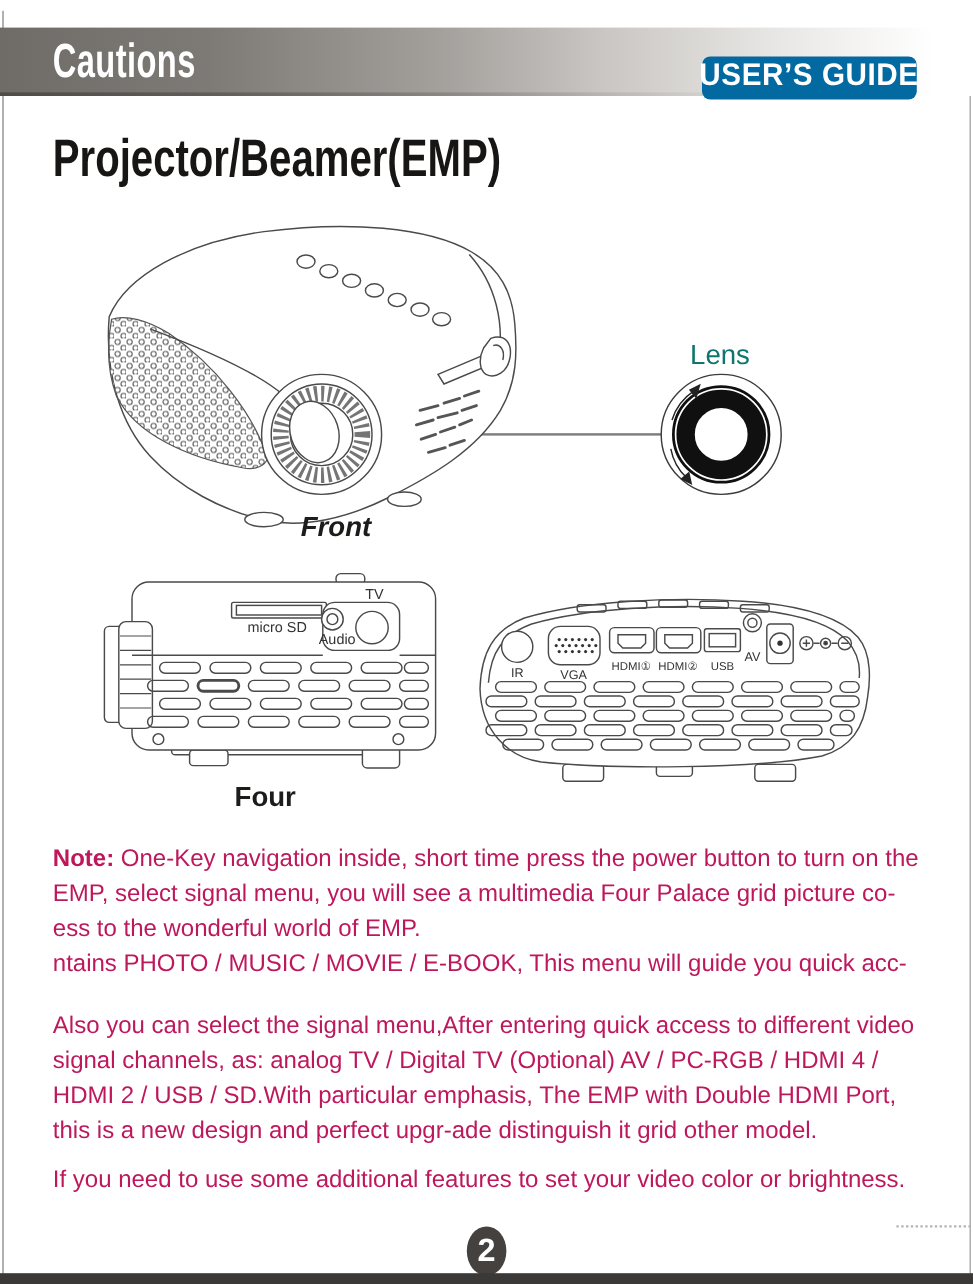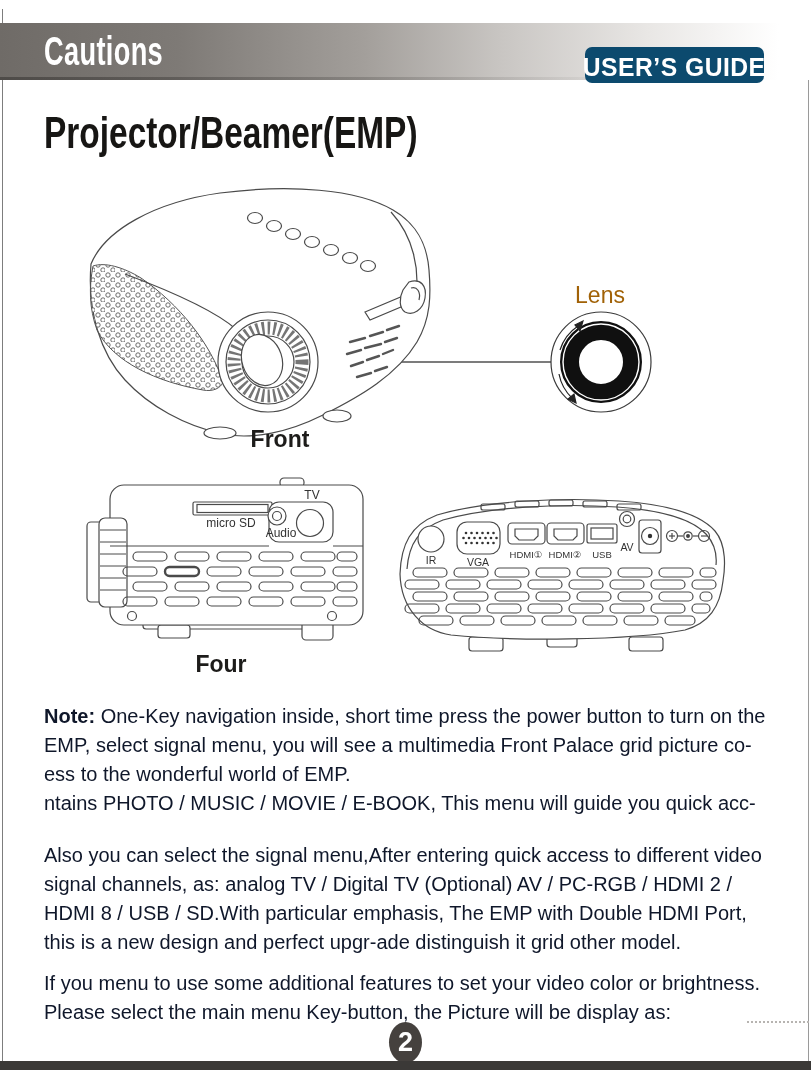--- a/index.html
+++ b/index.html
@@ -9,37 +9,37 @@
   
   .edge-left{left:2px;top:9px;width:1px;height:1053px;background:#7d7d7d;}
   .edge-right{left:808px;top:77px;width:1px;height:985px;background:#9a9a9a;}
   
   .header-bar{left:0;top:23px;width:811px;height:57px;
     background:linear-gradient(90deg,#6f6b67 0%,#7e7a76 22%,#a39f9b 45%,#c9c6c3 62%,#e9e7e5 80%,#ffffff 96%);}
   .header-bar::after{content:"";position:absolute;left:0;bottom:0;width:100%;height:3px;
     background:linear-gradient(90deg,rgba(45,43,41,.5),rgba(45,43,41,0) 80%);}
   .section-title{left:44px;top:29px;font-size:40px;font-weight:bold;color:#ffffff;
     letter-spacing:.5px;transform:scaleX(.68);transform-origin:left top;white-space:nowrap;}
-  .badge{left:585px;top:47px;width:179px;height:36px;background:#0c4a6e;border-radius:7px;
-    display:flex;align-items:flex-end;justify-content:center;}
+  .badge{left:585px;top:47px;width:179px;height:36px;background:#0369a1;border-radius:7px;
+    display:flex;align-items:flex-start;justify-content:center;}
   .badge span{color:#fff;font-weight:bold;font-size:26px;letter-spacing:.5px;
     transform:scaleX(.95);white-space:nowrap;}
   
   .page-title{left:44px;top:108px;font-size:44px;font-weight:bold;color:#171614;
     transform:scaleX(.76);transform-origin:left top;white-space:nowrap;}
   
   svg{display:block;}
   .ink{stroke:#4a4a4a;fill:none;stroke-width:1.2;}
   .inkf{stroke:#4a4a4a;fill:#fff;stroke-width:1.2;}
   .svgtext{font-family:"Liberation Sans",sans-serif;fill:#333;text-anchor:middle;}
   .cap{font-size:23px;font-weight:bold;color:#1d1c1a;text-align:center;}
-  .lens-cap{font-size:23px;color:#a16207;text-align:center;}
+  .lens-cap{font-size:23px;color:#0f766e;text-align:center;}
   .leader{height:1.5px;background:#7c7c7c;}
   
-  .tline{position:relative;white-space:nowrap;font-size:20px;line-height:29px;color:#0f172a;}
+  .tline{position:relative;white-space:nowrap;font-size:20px;line-height:29px;color:#be185d;}
   .para{left:44px;width:745px;}
   .bold{font-weight:bold;}
   .dotted-leader{width:62px;height:8px;border-bottom:2px dotted #b7b4b1;}
   
   .page-circle{left:389px;top:1022px;width:33px;height:41px;border-radius:50%;
     background:#45413e;color:#fff;font-size:27px;font-weight:bold;text-align:center;line-height:41px;}
   .footer-bar{left:0;top:1061px;width:811px;height:9px;background:#3b3937;}
 </style>
 </head>
 <body>
@@ -123,21 +123,21 @@
     <circle cx="55" cy="56" r="31.5" fill="none" stroke="#101010" stroke-width="19"></circle>
     <circle cx="55" cy="56" r="38" fill="none" stroke="#fff" stroke-width="1.4"></circle>
     <g stroke="#222" stroke-width="1.2" fill="#222">
       <path d="M14,44 A45,45 0 0 1 32,20" fill="none"></path>
       <polygon points="37,15 29,19 34,25"></polygon>
       <path d="M13,68 A45,45 0 0 0 26,92" fill="none"></path>
       <polygon points="30,97 22,93 28,88"></polygon>
     </g>
   </svg>
 
-  <div class="abs cap" style="left:205px;top:426px;width:150px;">Front</div>
+  <div class="abs cap" style="left:205px;top:426px;width:150px;font-style:italic;">Front</div>
 
   <svg class="abs" style="left:85px;top:474px;" width="292" height="182" viewBox="0 0 292 182">
 
     <rect class="inkf" x="58" y="146" width="170" height="9" rx="3"></rect>
     <rect class="inkf" x="73" y="151" width="32" height="13" rx="3"></rect>
     <rect class="inkf" x="217" y="146" width="31" height="20" rx="4"></rect>
 
     <rect class="inkf" x="195" y="4" width="24" height="9" rx="4"></rect>
 
     <rect class="inkf" stroke-width="1.5" x="25" y="11" width="253" height="140" rx="14"></rect>
@@ -329,34 +329,33 @@
       <rect x="112" y="127" width="34" height="9" rx="4.5"></rect>
         <rect x="153" y="127" width="34" height="9" rx="4.5"></rect>
       <rect x="194" y="127" width="34" height="9" rx="4.5"></rect>
         <rect x="235" y="127" width="34" height="9" rx="4.5"></rect>
       <rect x="276" y="127" width="30" height="9" rx="4.5"></rect>
     </g>
   </svg>
 
   <div class="abs para" style="top:702px;">
     <div class="tline"><span class="bold">Note:</span><span> One-Key navigation inside, short time press the power button to turn on the</span></div>
-    <div class="tline">EMP, select signal menu, you will see a multimedia Front Palace grid picture co-</div>
+    <div class="tline">EMP, select signal menu, you will see a multimedia Four Palace grid picture co-</div>
     <div class="tline">ess to the wonderful world of EMP.</div>
     <div class="tline">ntains PHOTO / MUSIC / MOVIE / E-BOOK, This menu will guide you quick acc-</div>
   </div>
 
   <div class="abs para" style="top:841px;">
     <div class="tline">Also you can select the signal menu,After entering quick access to different video</div>
-    <div class="tline">signal channels, as: analog TV / Digital TV (Optional) AV / PC-RGB / HDMI 2 /</div>
-    <div class="tline">HDMI 8 / USB / SD.With particular emphasis, The EMP with Double HDMI Port,</div>
+    <div class="tline">signal channels, as: analog TV / Digital TV (Optional) AV / PC-RGB / HDMI 4 /</div>
+    <div class="tline">HDMI 2 / USB / SD.With particular emphasis, The EMP with Double HDMI Port,</div>
     <div class="tline">this is a new design and perfect upgr-ade distinguish it grid other model.</div>
   </div>
 
   <div class="abs para" style="top:969px;">
-    <div class="tline">If you menu to use some additional features to set your video color or brightness.</div>
-    <div class="tline">Please select the main menu Key-button, the Picture will be display as:</div>
+    <div class="tline">If you need to use some additional features to set your video color or brightness.</div>
   </div>
   <div class="abs dotted-leader" style="left:747px;top:1013px;"></div>
 
   <div class="abs page-circle">2</div>
   <div class="abs footer-bar"></div>
 
 </div>
 
 </body></html>

